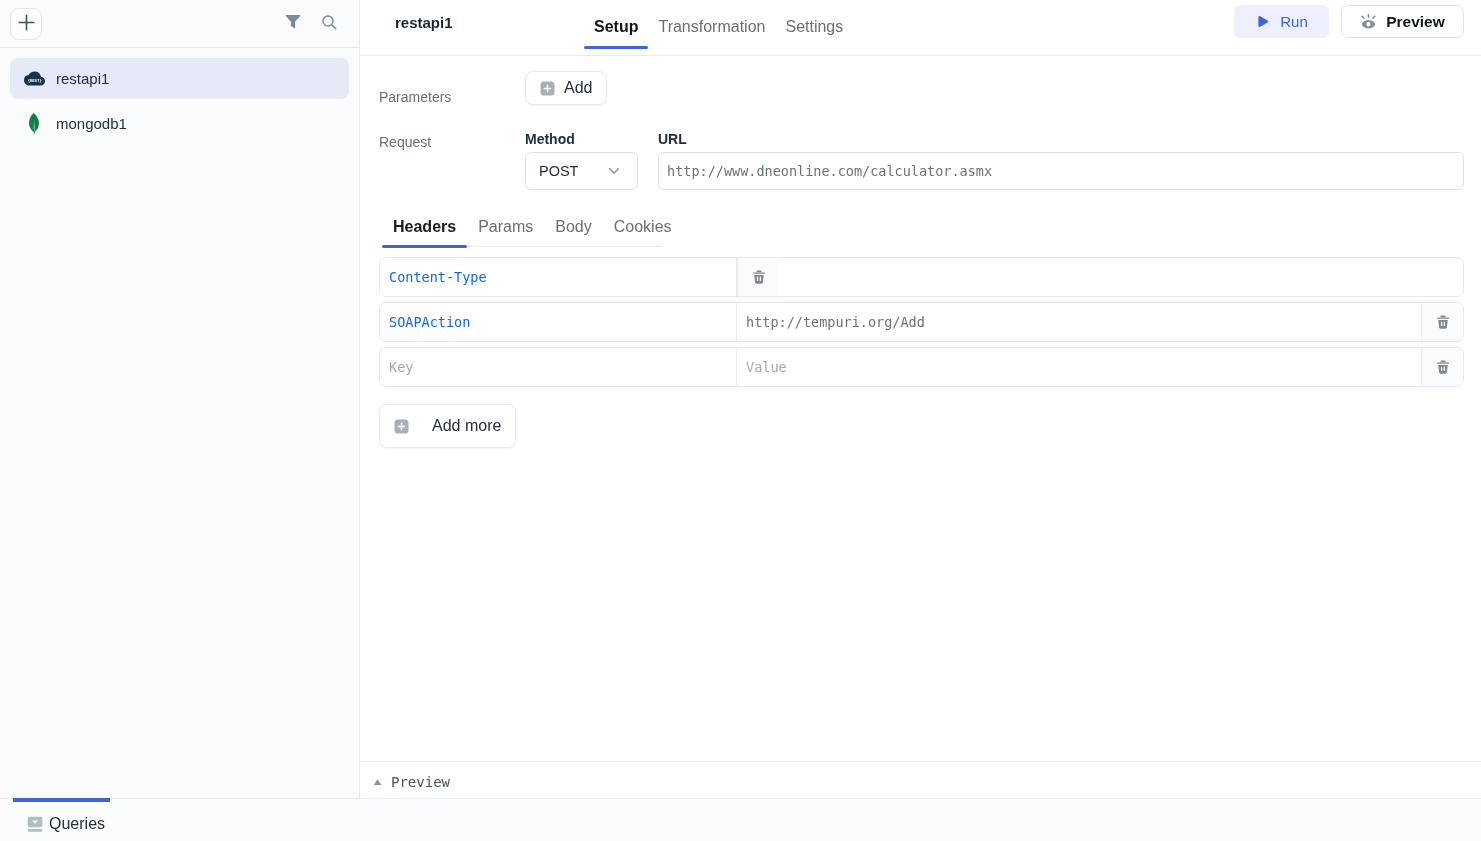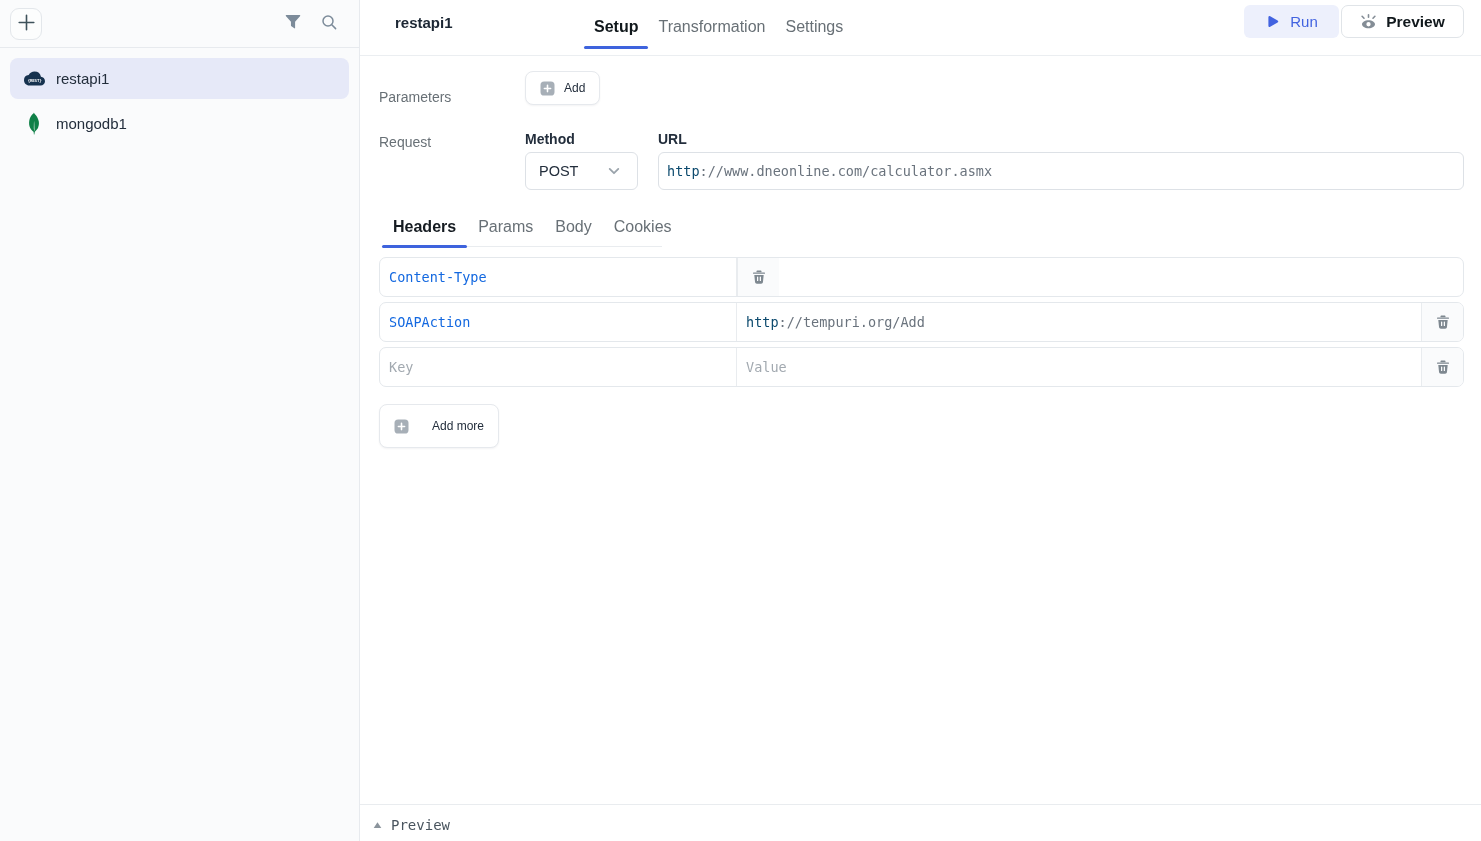--- a/index.html
+++ b/index.html
@@ -21,38 +21,38 @@
 .ds-label { font-size:15px; color:#232e3c; }
 
 
 .main { flex:1; display:flex; flex-direction:column; background:#fff; min-width:0; }
 .main-header { height:56px; border-bottom:1px solid #ebeef1; padding:0 17px 0 35px; position:relative; flex-shrink:0; }
 .query-title { position:absolute; left:35px; top:14px; font-size:15px; font-weight:700; color:#1c2734; }
 .main-tabs { position:absolute; left:224px; top:5px; display:flex; }
 .main-tab { padding:0 10px; height:44px; display:flex; align-items:center; font-size:16px; color:#687076; position:relative; cursor:pointer; }
 .main-tab.active { color:#11181c; font-weight:600; }
 .main-tab.active::after { content:""; position:absolute; left:0; right:0; bottom:0; height:3px; background:#3e63dd; border-radius:2px; }
-.header-actions { position:absolute; right:17px; top:5px; display:flex; gap:2px; }
+.header-actions { position:absolute; right:17px; top:5px; display:flex; gap:12px; }
 .run-btn { width:95px; height:33px; display:inline-flex; align-items:center; justify-content:center; gap:10px; background:#edf0fc; color:#4263e0; border:none; border-radius:6px; font-size:15px; font-weight:500; cursor:pointer; font-family:inherit; }
 .preview-btn { width:123px; height:33px; display:inline-flex; align-items:center; justify-content:center; gap:9px; background:#fff; color:#11181c; border:1px solid #e0e4e8; border-radius:7px; font-size:15.5px; font-weight:600; cursor:pointer; font-family:inherit; }
 
 
 .main-body { flex:1; padding:15px 17px 0 19px; min-height:0; }
 .form-row { display:flex; }
 .row-params { align-items:flex-end; height:34px; }
 .field-label-col { width:146px; font-size:14px; color:#687076; font-weight:500; flex-shrink:0; padding-top:7px; }
-.btn-light { display:inline-flex; align-items:center; height:34px; padding:0 14px; border:1px solid #e6e9ed; border-radius:8px; background:#fff; font-size:12px; font-weight:500; color:#232e3c; box-shadow:0 1px 2px rgba(16,24,40,.05); gap:9px; cursor:pointer; font-family:inherit; }
+.btn-light { display:inline-flex; align-items:center; height:34px; padding:0 14px; border:1px solid #e6e9ed; border-radius:8px; background:#fff; font-size:16px; font-weight:500; color:#232e3c; box-shadow:0 1px 2px rgba(16,24,40,.05); gap:9px; cursor:pointer; font-family:inherit; }
 .row-request { margin-top:26px; }
 .req-fields { flex:1; display:flex; gap:20px; min-width:0; }
 .method-group { width:113px; flex-shrink:0; }
 .url-group { flex:1; min-width:0; }
 .group-label { font-size:14px; font-weight:700; color:#232e3c; margin-bottom:5px; line-height:16px; }
 .select-box { height:38px; border:1px solid #dde1e6; border-radius:6px; background:#fff; display:flex; align-items:center; justify-content:space-between; padding:0 14px 0 13px; font-size:14.5px; color:#232e3c; cursor:pointer; }
 .url-input { height:38px; border:1px solid #dde1e6; border-radius:6px; background:#fff; display:flex; align-items:center; padding:0 8px; font-family:"DejaVu Sans Mono",monospace; font-size:13.5px; white-space:pre; }
-.tok-green { color:#0c4a6e; }
+.tok-green { color:#737373; }
 .tok-gray { color:#6a737d; }
 .tok-key { color:#1368e0; }
 
 
 .req-tabs { margin-top:28px; margin-left:3px; width:280px; display:flex; border-bottom:1px solid #e9ecef; }
 .req-tab { padding:0 11px 10px; font-size:16px; color:#687076; position:relative; cursor:pointer; }
 .req-tab.active { color:#151b21; font-weight:600; }
 .req-tab.active::after { content:""; position:absolute; left:0; right:0; bottom:-2px; height:3px; background:#3e63dd; border-radius:2px; }
 
 
@@ -264,13 +264,26 @@
         <span style="display:flex">
             <svg width="9" height="8" viewBox="0 0 9 8">
               <path d="M4.5 1.2L8.3 7H0.7z" fill="#8b949c"></path>
             </svg>
           </span>
         <span>Preview</span>
       </div>
     </div>
   </div>
 
+  <div class="bottom-bar">
+    <div class="queries-accent"></div>
+    <div class="queries-item">
+      <span style="display:flex">
+          <svg width="16" height="16" viewBox="0 0 16 16">
+            <rect x="0.7" y="0.8" width="14.6" height="10.4" rx="1.8" fill="#b3bbc3"></rect>
+            <path d="M5.3 4.4h5.4L8 7.9z" fill="#fbfcfd"></path>
+            <rect x="0.7" y="13" width="14.6" height="2.7" rx="1.3" fill="#b3bbc3"></rect>
+          </svg>
+        </span>
+      <span>Queries</span>
+    </div>
+  </div>
 </div>
 
 </body></html>

